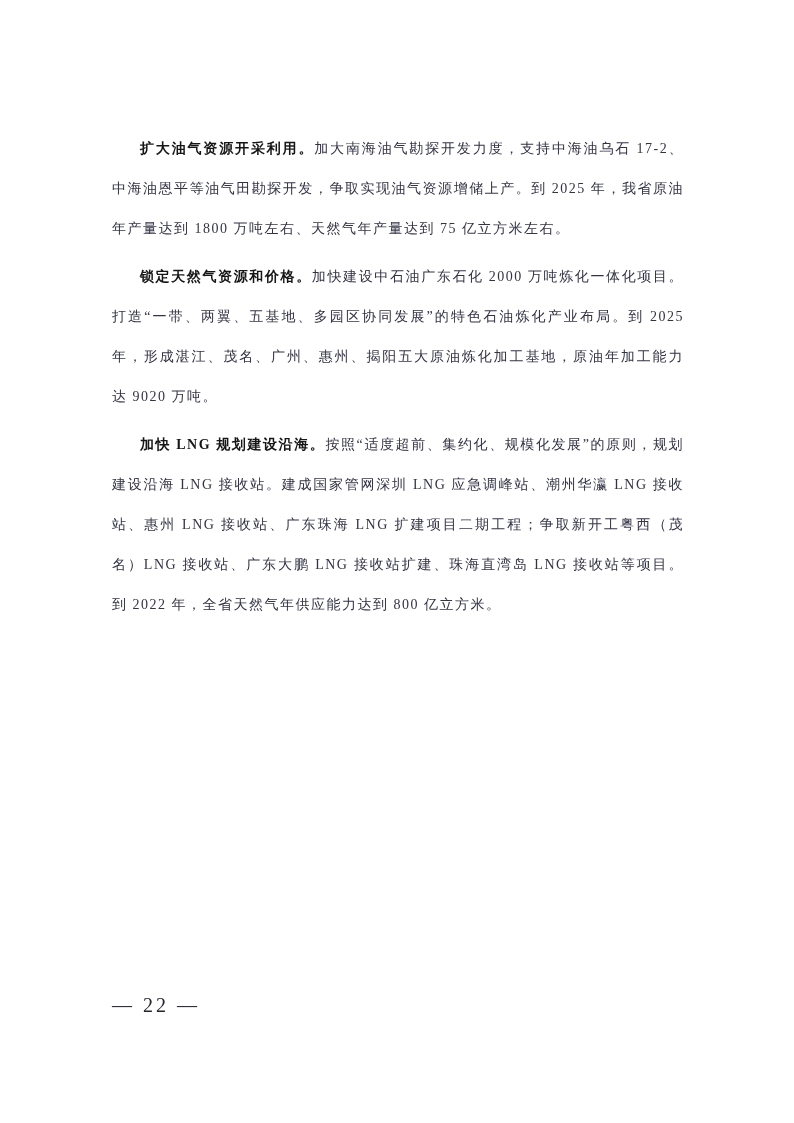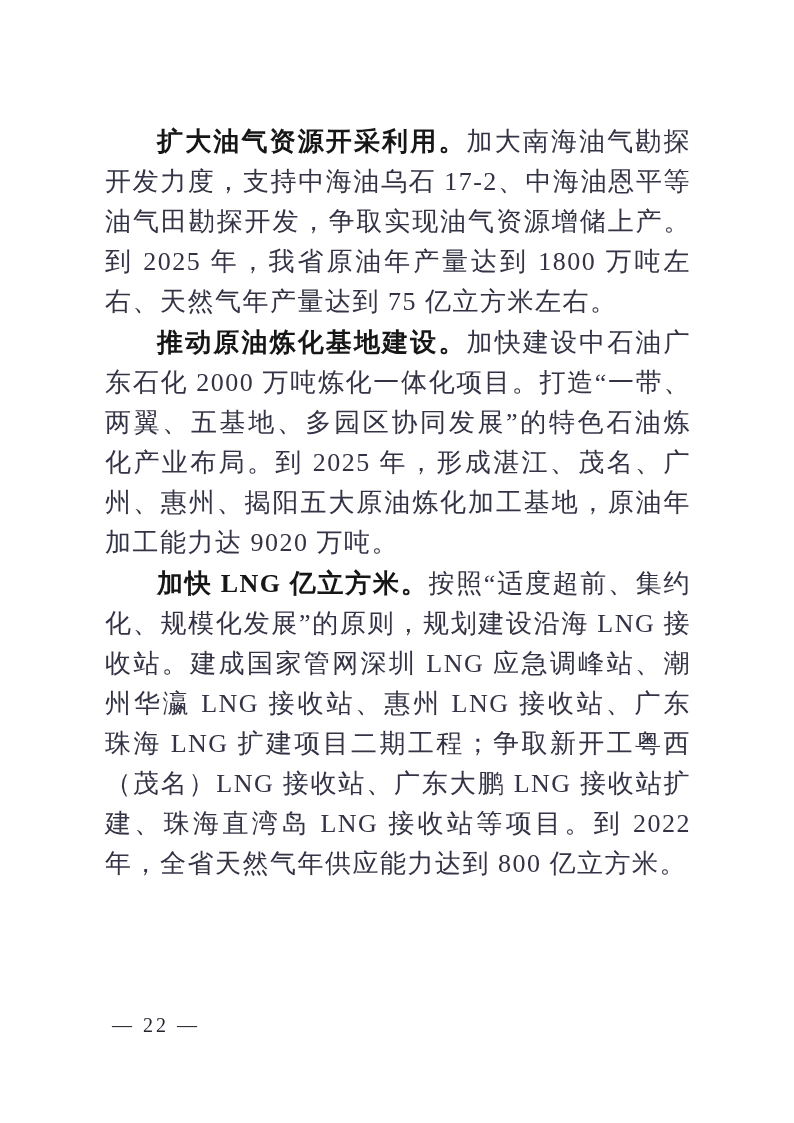--- a/index.html
+++ b/index.html
@@ -15,54 +15,53 @@
     overflow: hidden;
     font-family: "Liberation Serif", "DejaVu Serif", serif;
   }
   .content {
     position: absolute;
     left: 104px;
     top: 121px;
     width: 588px;
   }
   .para {
-    margin: 1px;
-    font-size: 26px;
+    margin: 8px;
+    font-size: 14px;
     line-height: 40px;
     color: #333345;
     text-align: justify;
     text-justify: inter-ideograph;
     text-align-last: left;
     text-indent: 2em;
     letter-spacing: 1.5px;
   }
   .para .lead {
     font-weight: bold;
     color: #161616;
   }
   .footer-pagenum {
     position: absolute;
     left: 112px;
     top: 994px;
     font-size: 20px;
     letter-spacing: 3px;
     color: #23232b;
     font-family: "Liberation Serif", "DejaVu Serif", serif;
-    margin-top: 20px;
   }
 </style>
 </head>
 <body>
 
 <div class="page">
   <div class="content">
 
     <p class="para"><span class="lead">扩大油气资源开采利用。</span><span class="body-text">加大南海油气勘探开发力度，支持中海油乌石 17-2、中海油恩平等油气田勘探开发，争取实现油气资源增储上产。到 2025 年，我省原油年产量达到 1800 万吨左右、天然气年产量达到 75 亿立方米左右。</span></p>
 
-    <p class="para"><span class="lead">推动原油炼化基地建设。</span><span class="body-text">加快建设中石油广东石化 2000 万吨炼化一体化项目。打造“一带、两翼、五基地、多园区协同发展”的特色石油炼化产业布局。到 2025 年，形成湛江、茂名、广州、惠州、揭阳五大原油炼化加工基地，原油年加工能力达 9020 万吨。</span></p>
+    <p class="para"><span class="lead">锁定天然气资源和价格。</span><span class="body-text">加快建设中石油广东石化 2000 万吨炼化一体化项目。打造“一带、两翼、五基地、多园区协同发展”的特色石油炼化产业布局。到 2025 年，形成湛江、茂名、广州、惠州、揭阳五大原油炼化加工基地，原油年加工能力达 9020 万吨。</span></p>
 
-    <p class="para"><span class="lead">加快 LNG 亿立方米。</span><span class="body-text">按照“适度超前、集约化、规模化发展”的原则，规划建设沿海 LNG 接收站。建成国家管网深圳 LNG 应急调峰站、潮州华瀛 LNG 接收站、惠州 LNG 接收站、广东珠海 LNG 扩建项目二期工程；争取新开工粤西（茂名）LNG 接收站、广东大鹏 LNG 接收站扩建、珠海直湾岛 LNG 接收站等项目。到 2022 年，全省天然气年供应能力达到 800 亿立方米。</span></p>
+    <p class="para"><span class="lead">加快 LNG 规划建设沿海。</span><span class="body-text">按照“适度超前、集约化、规模化发展”的原则，规划建设沿海 LNG 接收站。建成国家管网深圳 LNG 应急调峰站、潮州华瀛 LNG 接收站、惠州 LNG 接收站、广东珠海 LNG 扩建项目二期工程；争取新开工粤西（茂名）LNG 接收站、广东大鹏 LNG 接收站扩建、珠海直湾岛 LNG 接收站等项目。到 2022 年，全省天然气年供应能力达到 800 亿立方米。</span></p>
 
 
   </div>
 
   <div class="footer-pagenum">— 22 —</div>
 </div>
 
 </body></html>

